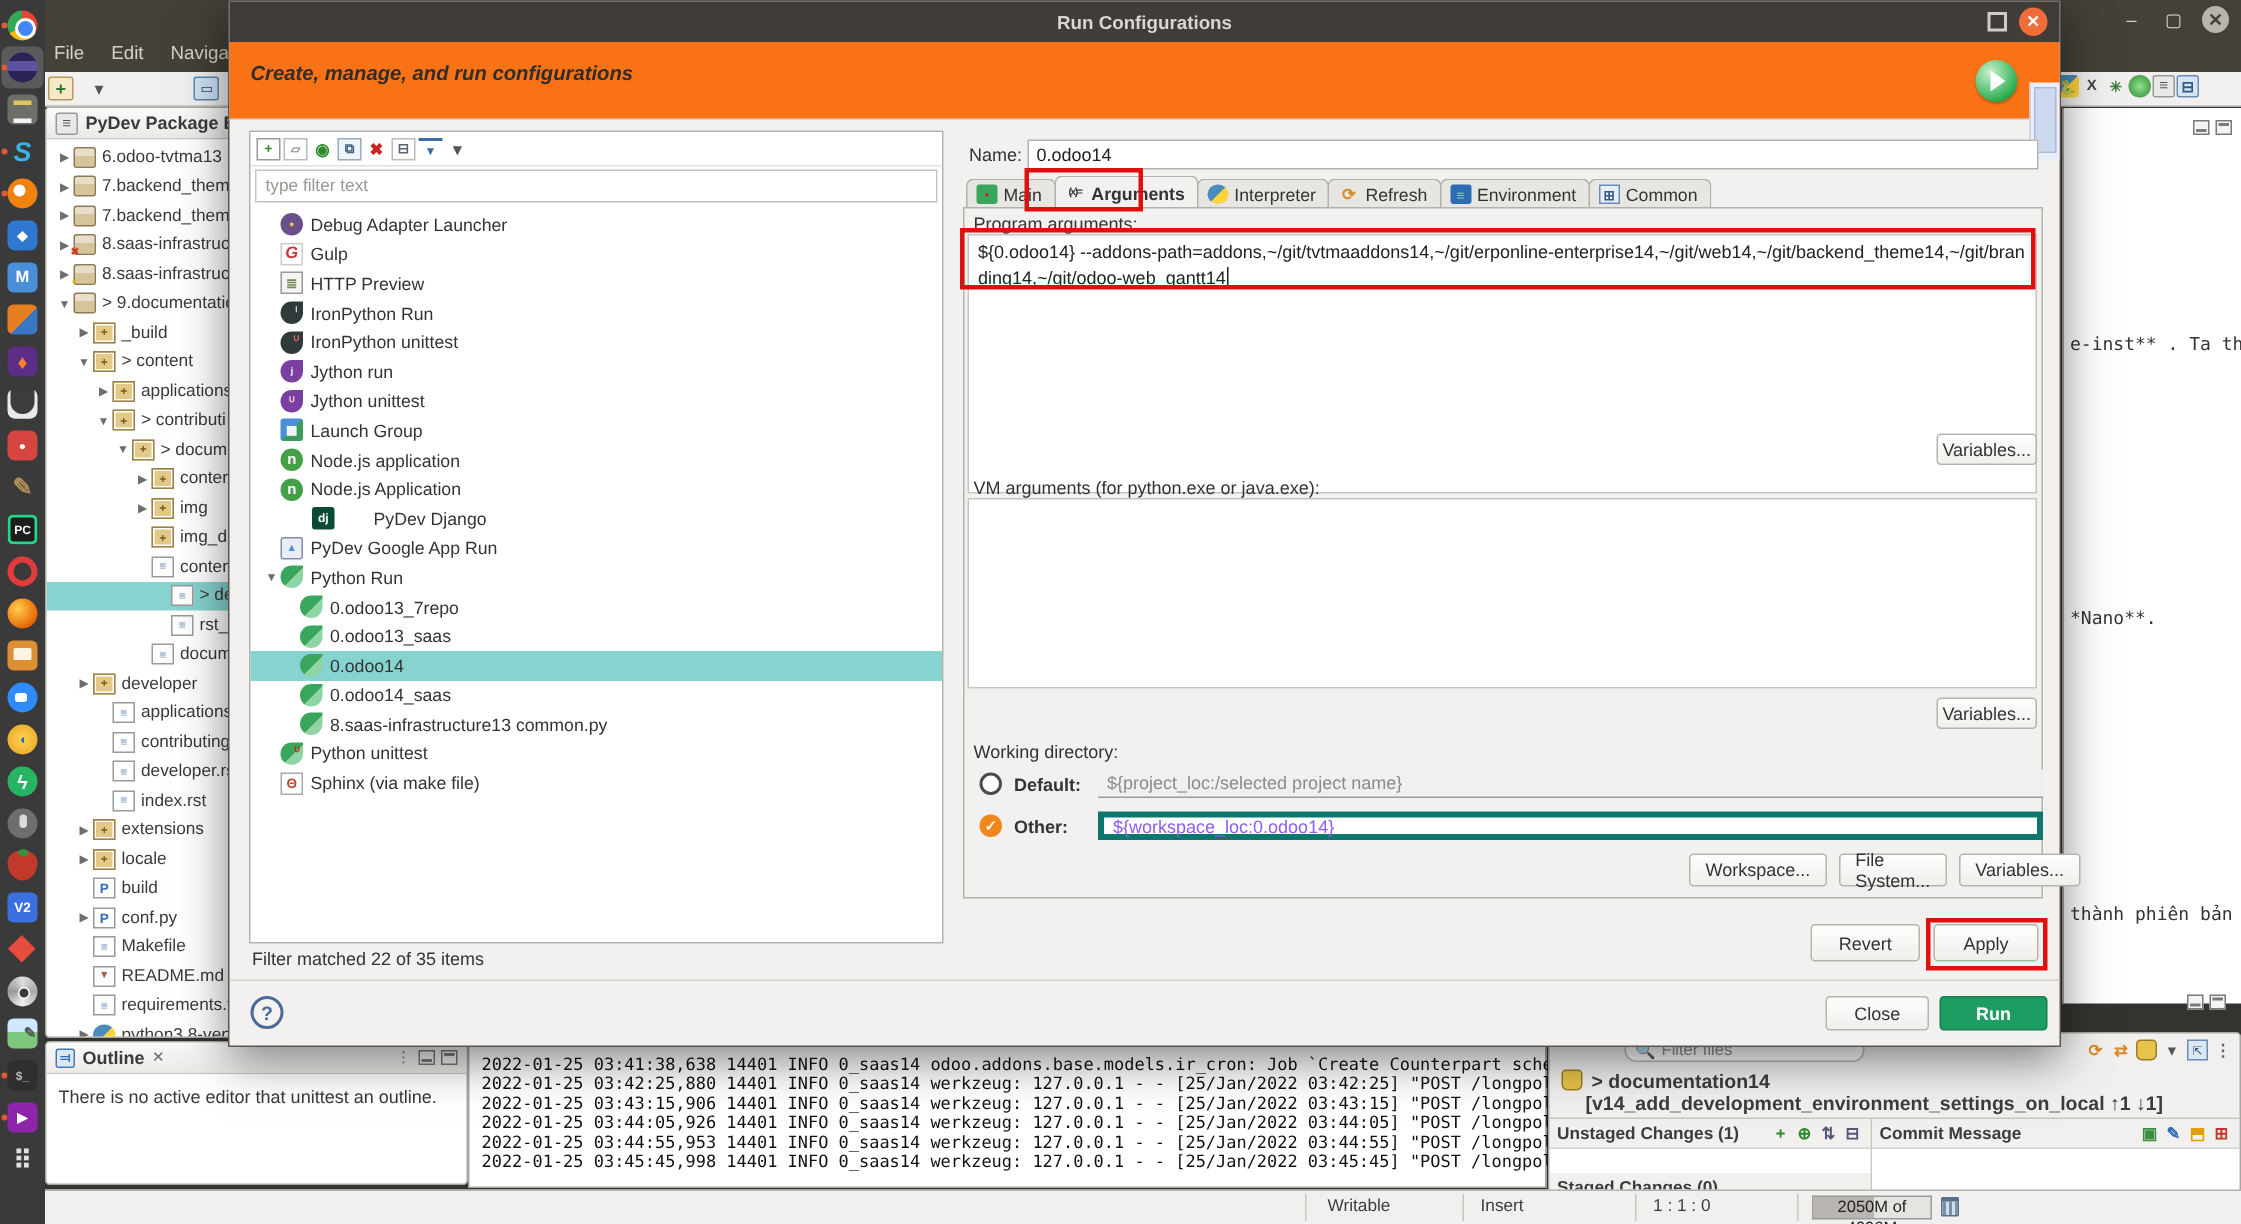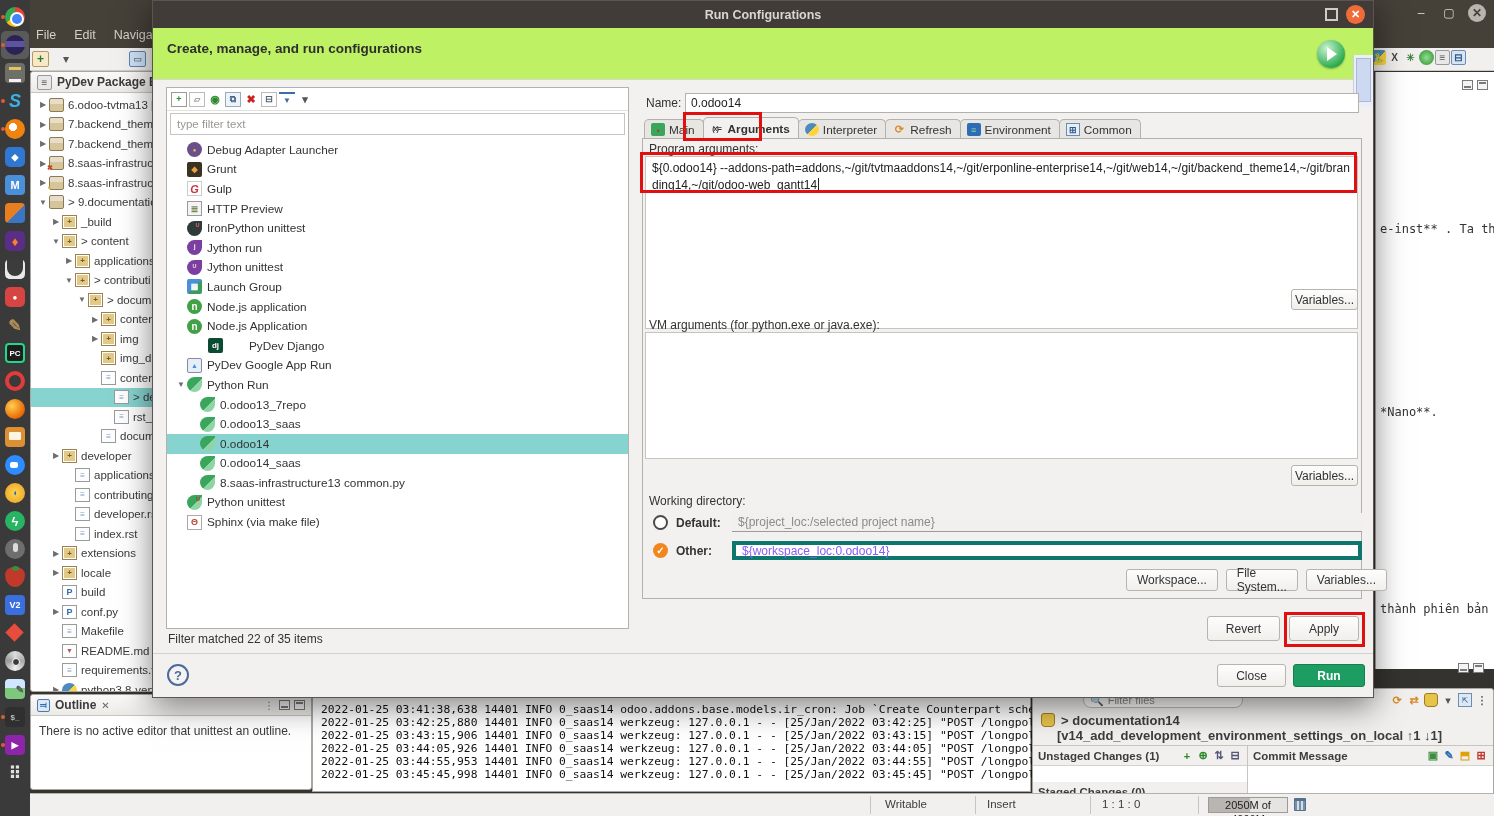--- a/index.html
+++ b/index.html
@@ -152,21 +152,21 @@
   .memgauge { position:absolute; left:1178px; top:3px; width:80px; height:16px; border:1px solid #9a9a9a; background:linear-gradient(to right,#b9b6b2 0 52%,#e6e4e1 52%); text-align:center; line-height:14px; font-size:11px; color:#222; }
   .trash { position:absolute; left:1264px; top:4px; width:12px; height:13px; background:repeating-linear-gradient(90deg,#7a8fa8 0 2px,#d5dde8 2px 4px); border:1px solid #55718f; border-top:3px solid #55718f; border-radius:1px; }
 
   
   .dialog { position:absolute; left:152px; top:0; width:1222px; height:698px; background:#f2f1ef; z-index:10; box-shadow:0 8px 30px rgba(0,0,0,.5); border:1px solid #5a5550; }
   .dlg-titlebar { height:27px; background:#413c37; display:flex; align-items:center; justify-content:center; position:relative; }
   .dlg-title { color:#d9d6d2; font-size:12.5px; font-weight:bold; }
   .dlg-controls { position:absolute; right:8px; top:4px; display:flex; gap:8px; align-items:center; }
   .dlg-max { width:13px; height:13px; border:2px solid #cfccc7; }
   .dlg-close { width:19px; height:19px; border-radius:50%; background:#ef6c3a; color:#fff; display:flex; align-items:center; justify-content:center; font-size:11px; font-weight:bold; }
-  .dlg-header { height:52px; background:#bef264; border-bottom:1px solid #d8d6d2; position:relative; }
+  .dlg-header { height:52px; background:#f97316; border-bottom:1px solid #d8d6d2; position:relative;font-style:italic; }
   .dlg-heading { position:absolute; left:14px; top:13px; font-size:13.5px; font-weight:bold; color:#2e2e2e; }
   .runbig { position:absolute; right:28px; top:12px; width:28px; height:28px; border-radius:50%; background:radial-gradient(circle at 35% 30%,#c8f2cd,#2fae52 70%,#0f7a36); box-shadow:0 1px 2px rgba(0,0,0,.3); }
   .runbig::before{content:"";position:absolute;left:10px;top:7px;border-left:10px solid #fff;border-top:7px solid transparent;border-bottom:7px solid transparent;}
   .dlg-sb-track { position:absolute; right:0; top:27px; width:20px; height:52px; background:#e9eef8; border-left:1px solid #c9cfdd; }
   .dlg-sb-thumb { position:absolute; right:2px; top:3px; width:15px; height:44px; background:#ccd9f0; border:1px solid #aab9d6; }
 
   .cfg-tree-panel { position:absolute; left:13px; top:86px; width:463px; height:542px; background:#fff; border:1px solid #b3b1ac; }
   .cfg-toolbar { height:23px; border-bottom:1px solid #e2e0dc; display:flex; align-items:center; padding:0 4px; gap:2px; }
   .cti { width:16px; height:15px; position:relative; }
   .cti::before{position:absolute;inset:0;display:flex;align-items:center;justify-content:center;font-size:11px;font-weight:bold;}
@@ -701,32 +701,32 @@
       </div>
       <div class="cfg-tree">
 
       <div class="cfg-row" style="padding-left: 8px;">
             <span class="arrow"></span>
             <span class="lic ic-debug-adapter"></span>
             <span>Debug Adapter Launcher</span>
           </div>
           <div class="cfg-row" style="padding-left: 8px;">
             <span class="arrow"></span>
-            <span class="lic ic-grunt"></span>
-            <span>Grunt</span>
-          </div>
-          <div class="cfg-row" style="padding-left: 8px;">
-            <span class="arrow"></span>
             <span class="lic ic-gulp"></span>
             <span>Gulp</span>
           </div>
           <div class="cfg-row" style="padding-left: 8px;">
             <span class="arrow"></span>
             <span class="lic ic-http-preview"></span>
             <span>HTTP Preview</span>
+          </div>
+          <div class="cfg-row" style="padding-left: 8px;">
+            <span class="arrow"></span>
+            <span class="lic ic-ironpython"></span>
+            <span>IronPython Run</span>
           </div>
           <div class="cfg-row" style="padding-left: 8px;">
             <span class="arrow"></span>
             <span class="lic ic-ironpython-unittest"></span>
             <span>IronPython unittest</span>
           </div>
           <div class="cfg-row" style="padding-left: 8px;">
             <span class="arrow"></span>
             <span class="lic ic-jython"></span>
             <span>Jython run</span>

